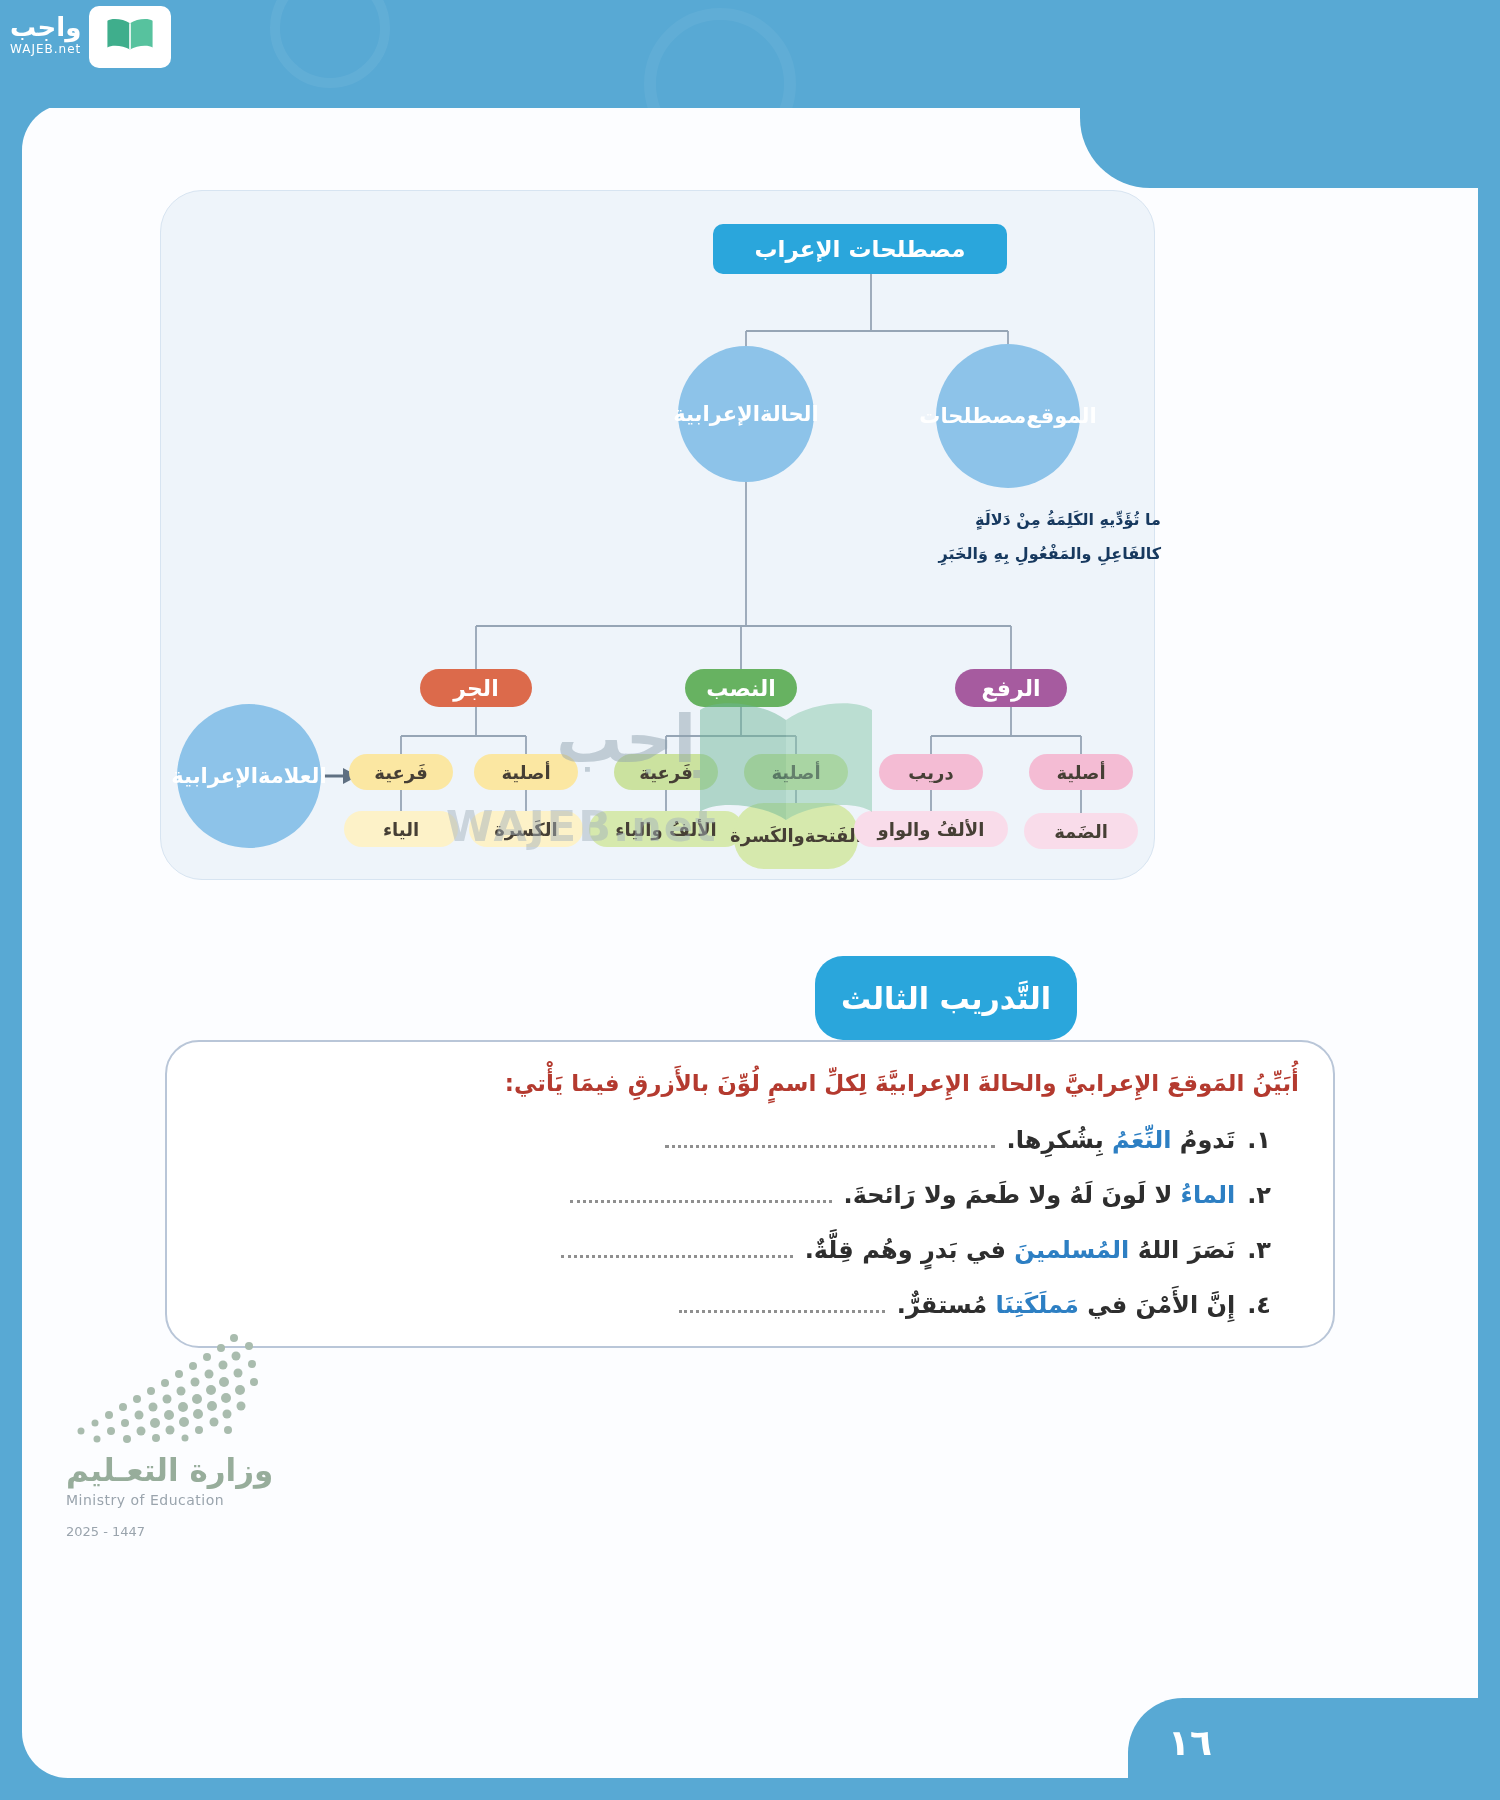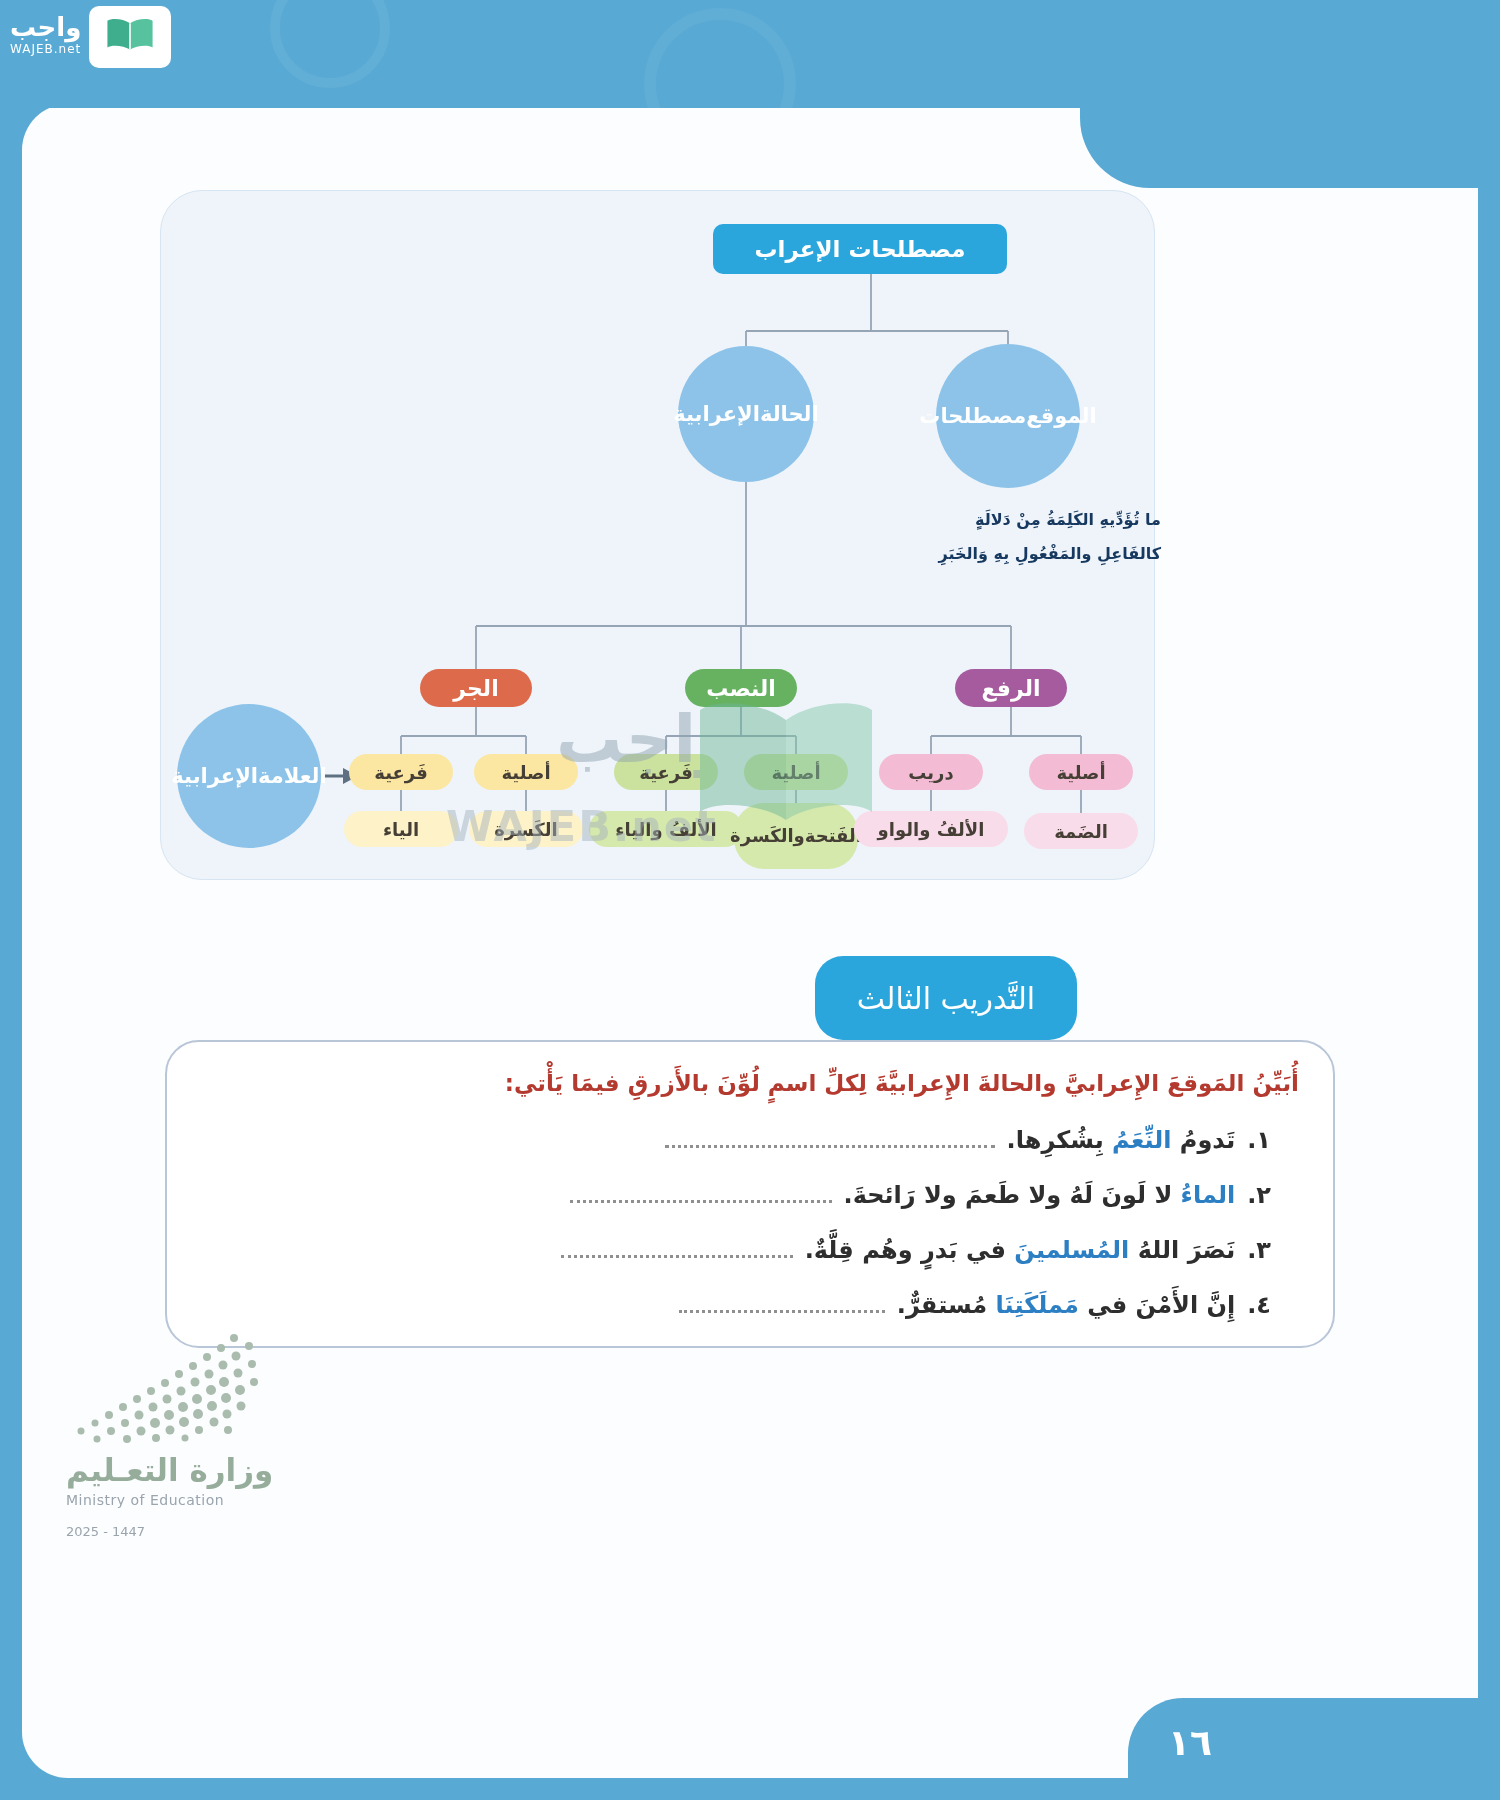--- a/index.html
+++ b/index.html
@@ -27,21 +27,21 @@
   .pill-main{height:38px;border-radius:19px;color:#fff;font-size:22px}
   .pill-sub{height:36px;border-radius:18px;color:#463f35;font-size:18px}
   .pill-val{height:36px;border-radius:18px;color:#463f35;font-size:18px}
   .pill-val2{height:66px;border-radius:30px;color:#463f35;font-size:18px;flex-direction:row;line-height:1.45}
 
   .wm{position:absolute;left:270px;top:498px;width:480px;height:195px;opacity:.48;pointer-events:none}
   .wm-ar{position:absolute;left:125px;top:12px;font-size:66px;font-weight:700;color:#8fa2ae}
   .wm-en{position:absolute;left:15px;top:112px;font-size:43px;font-weight:700;color:#a4b2bc;letter-spacing:2px}
   .wm-book{position:absolute;left:255px;top:-2px}
 
-  .ex-badge{position:absolute;left:815px;top:956px;width:262px;height:84px;background:#2aa6dc;border-radius:28px;color:#fff;font-weight:400;font-size:30px;display:flex;align-items:center;justify-content:center;direction:rtl;z-index:5}
+  .ex-badge{position:absolute;left:815px;top:956px;width:262px;height:84px;background:#2aa6dc;border-radius:28px;color:#fff;font-weight:700;font-size:30px;display:flex;align-items:center;justify-content:center;direction:rtl;z-index:5}
   .ex-box{position:absolute;left:165px;top:1040px;width:1170px;height:308px;background:#fff;border:2px solid #b9c6d8;border-radius:34px;z-index:3;padding:28px 34px 15px 30px}
   .instruction{direction:rtl;text-align:right;color:#b43a2f;font-weight:700;font-size:23px}
   .items{margin-top:16px}
   .item{display:flex;direction:rtl;align-items:center;height:55px;padding-right:28px;gap:12px;font-size:24px;font-weight:700;color:#2e2e2e}
   .item .blue{color:#2d7fc3}
   .dots{border-bottom:3px dotted #8f8f8f;height:4px;transform:translateY(6px)}
 
   .ministry{position:absolute;left:66px;top:1326px;z-index:3}
   .min-ar{font-size:31px;font-weight:700;color:#97ad9b;margin-top:2px}
   .min-en{font-size:14px;color:#9aa4ad;letter-spacing:.5px;margin-top:4px}

